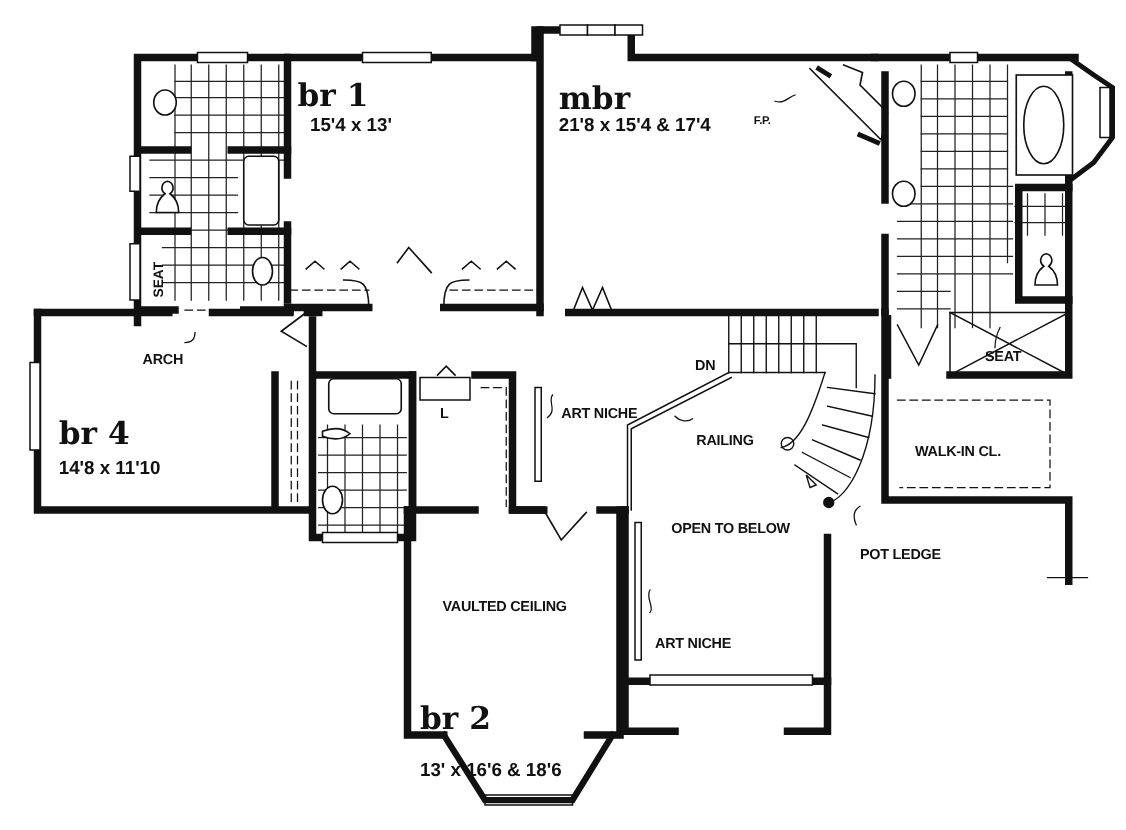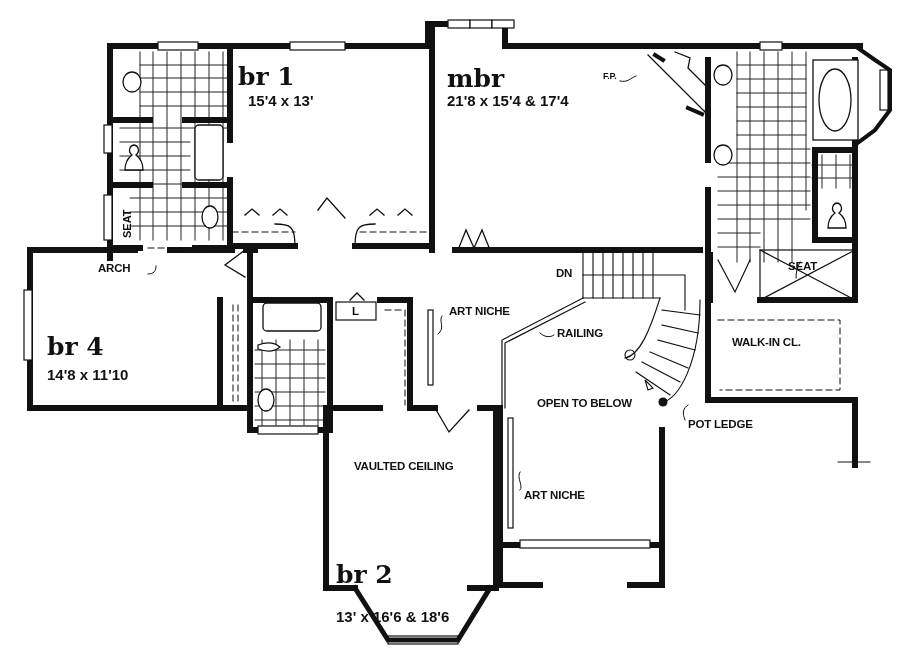--- a/index.html
+++ b/index.html
@@ -1,21 +1,21 @@
 <!DOCTYPE html>
 <html><head>
 <meta charset="utf-8">
 <style>
   html,body{margin:0;padding:0;background:#ffffff;}
   #plan{position:relative;width:901px;height:664px;overflow:hidden;background:#fff;}
   svg{position:absolute;left:0;top:0;}
   .lbl{position:absolute;font-family:"Liberation Sans",sans-serif;color:#111;white-space:nowrap;line-height:1;}
   .room{font-family:"DejaVu Serif","Liberation Serif",serif;font-weight:bold;font-size:25px;}
   .dim{font-weight:bold;font-size:15px;}
-  .note{font-weight:bold;font-size:11.5px;letter-spacing:-0.2px;}
+  .note{font-weight:bold;font-size:11.5px;letter-spacing:-0.2px;margin-top:20px;}
   .seatv{font-weight:bold;font-size:11px;transform:rotate(-90deg);transform-origin:left top;}
 </style>
 </head>
 <body>
 
 <div id="plan">
 <svg width="901" height="664" viewBox="0 0 901 664" fill="none" stroke="#111" stroke-linecap="square">
 
   <g stroke="#222" stroke-width="1">
 
@@ -178,21 +178,21 @@
 <div class="lbl dim" style="left:447px;top:93px;">21'8 x 15'4 &amp; 17'4</div>
 
 <div class="lbl room" style="left:47px;top:334px;">br 4</div>
 <div class="lbl dim" style="left:47px;top:367px;">14'8 x 11'10</div>
 
 <div class="lbl room" style="left:336px;top:562px;">br 2</div>
 <div class="lbl dim" style="left:336px;top:581px;margin-top:28px;">13' x 16'6 &amp; 18'6</div>
 
 <div class="lbl note" style="left:603px;top:72px;font-size:9px;">F.P.</div>
 <div class="lbl seatv" style="left:122px;top:238px;">SEAT</div>
-<div class="lbl note" style="left:98px;top:263px;">ARCH</div>
+<div class="lbl note" style="left:114px;top:263px;">ARCH</div>
 <div class="lbl note" style="left:556px;top:268px;">DN</div>
 <div class="lbl note" style="left:788px;top:261px;">SEAT</div>
 <div class="lbl note" style="left:449px;top:306px;">ART NICHE</div>
 <div class="lbl note" style="left:557px;top:328px;">RAILING</div>
 <div class="lbl note" style="left:352px;top:306px;">L</div>
 <div class="lbl note" style="left:732px;top:337px;">WALK-IN CL.</div>
 <div class="lbl note" style="left:537px;top:398px;">OPEN TO BELOW</div>
 <div class="lbl note" style="left:688px;top:419px;">POT LEDGE</div>
 <div class="lbl note" style="left:354px;top:461px;">VAULTED CEILING</div>
 <div class="lbl note" style="left:524px;top:490px;">ART NICHE</div>

